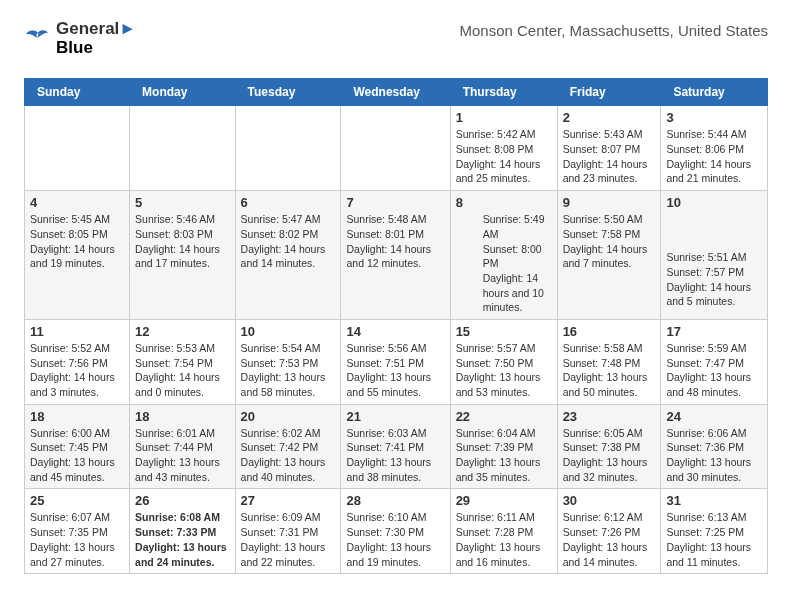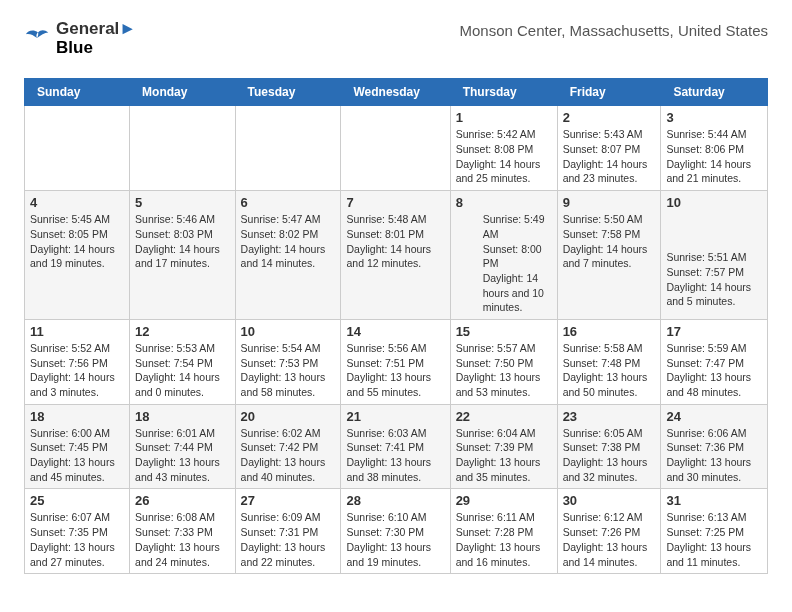--- a/index.html
+++ b/index.html
@@ -270,21 +270,21 @@
       </tr>
       <tr>
         <td>
           <div class="day-number">25</div>
           <div class="day-info" style="white-space: pre-line;">Sunrise: 6:07 AM
 Sunset: 7:35 PM
 Daylight: 13 hours and 27 minutes.</div>
         </td>
         <td>
           <div class="day-number">26</div>
-          <div class="day-info" style="white-space: pre-line;">Sunrise: 6:08 AM
+          <div class="day-info" style="white-space: pre-line; font-weight: bold;">Sunrise: 6:08 AM
 Sunset: 7:33 PM
 Daylight: 13 hours and 24 minutes.</div>
         </td>
         <td>
           <div class="day-number">27</div>
           <div class="day-info" style="white-space: pre-line;">Sunrise: 6:09 AM
 Sunset: 7:31 PM
 Daylight: 13 hours and 22 minutes.</div>
         </td>
         <td>

